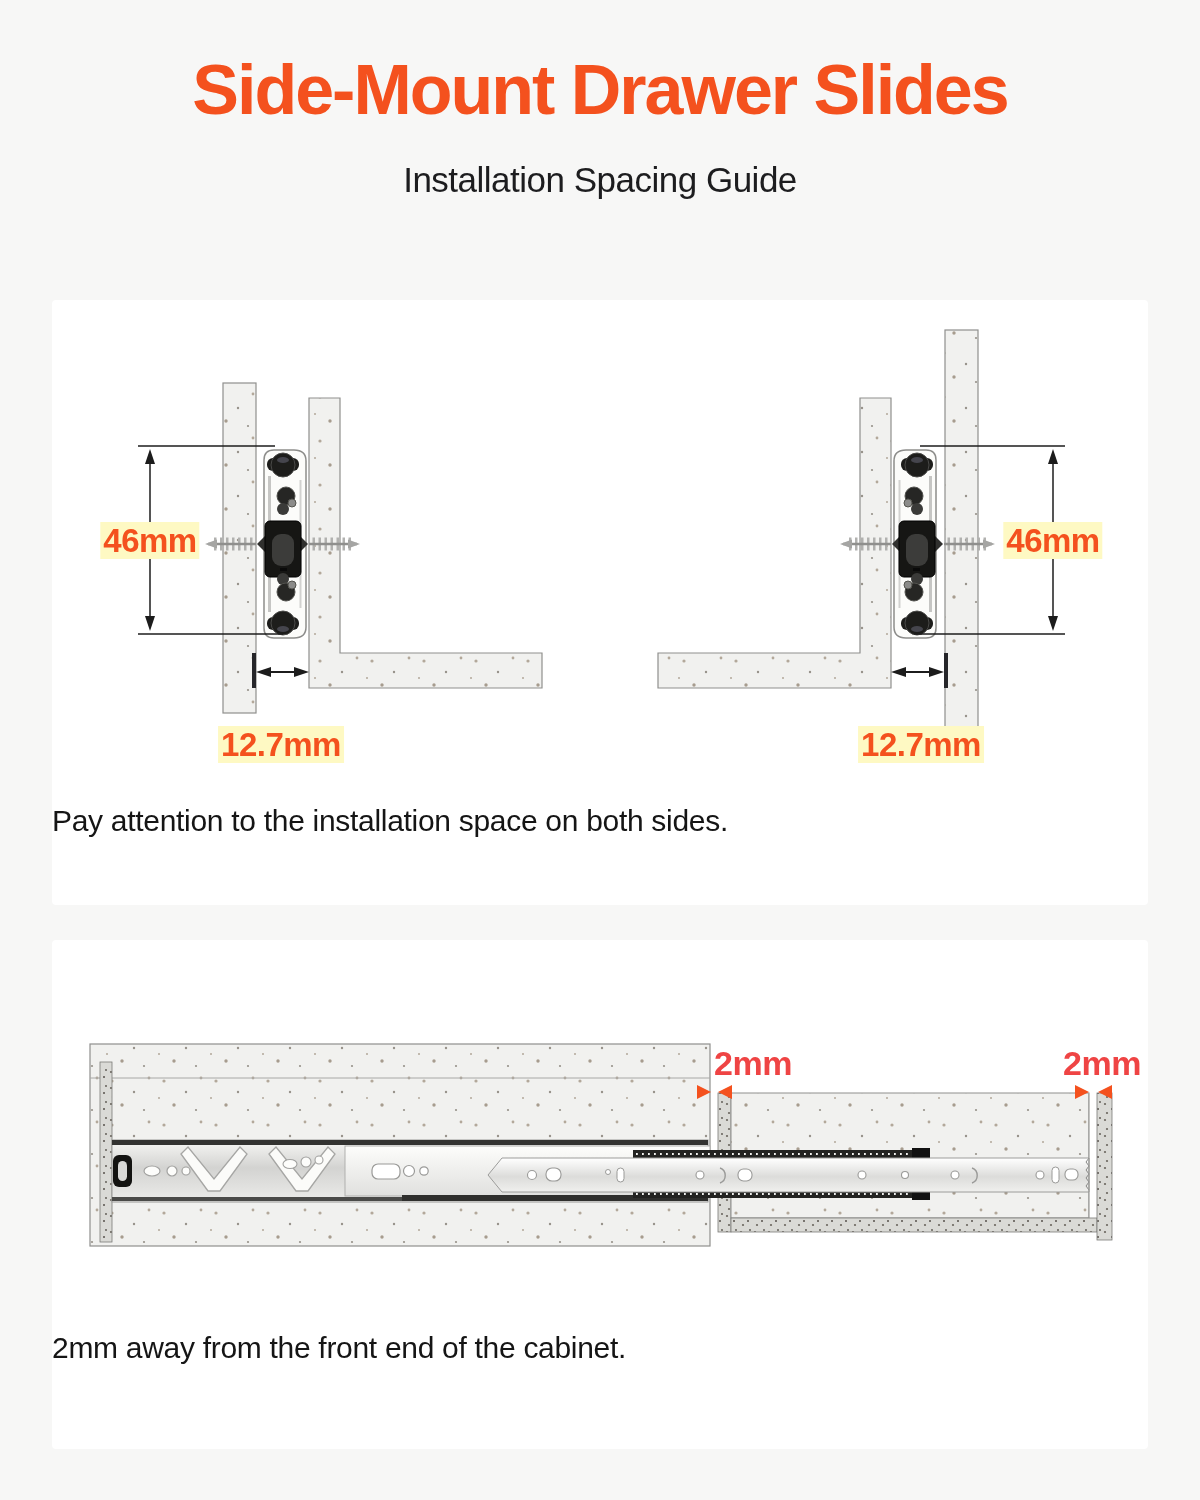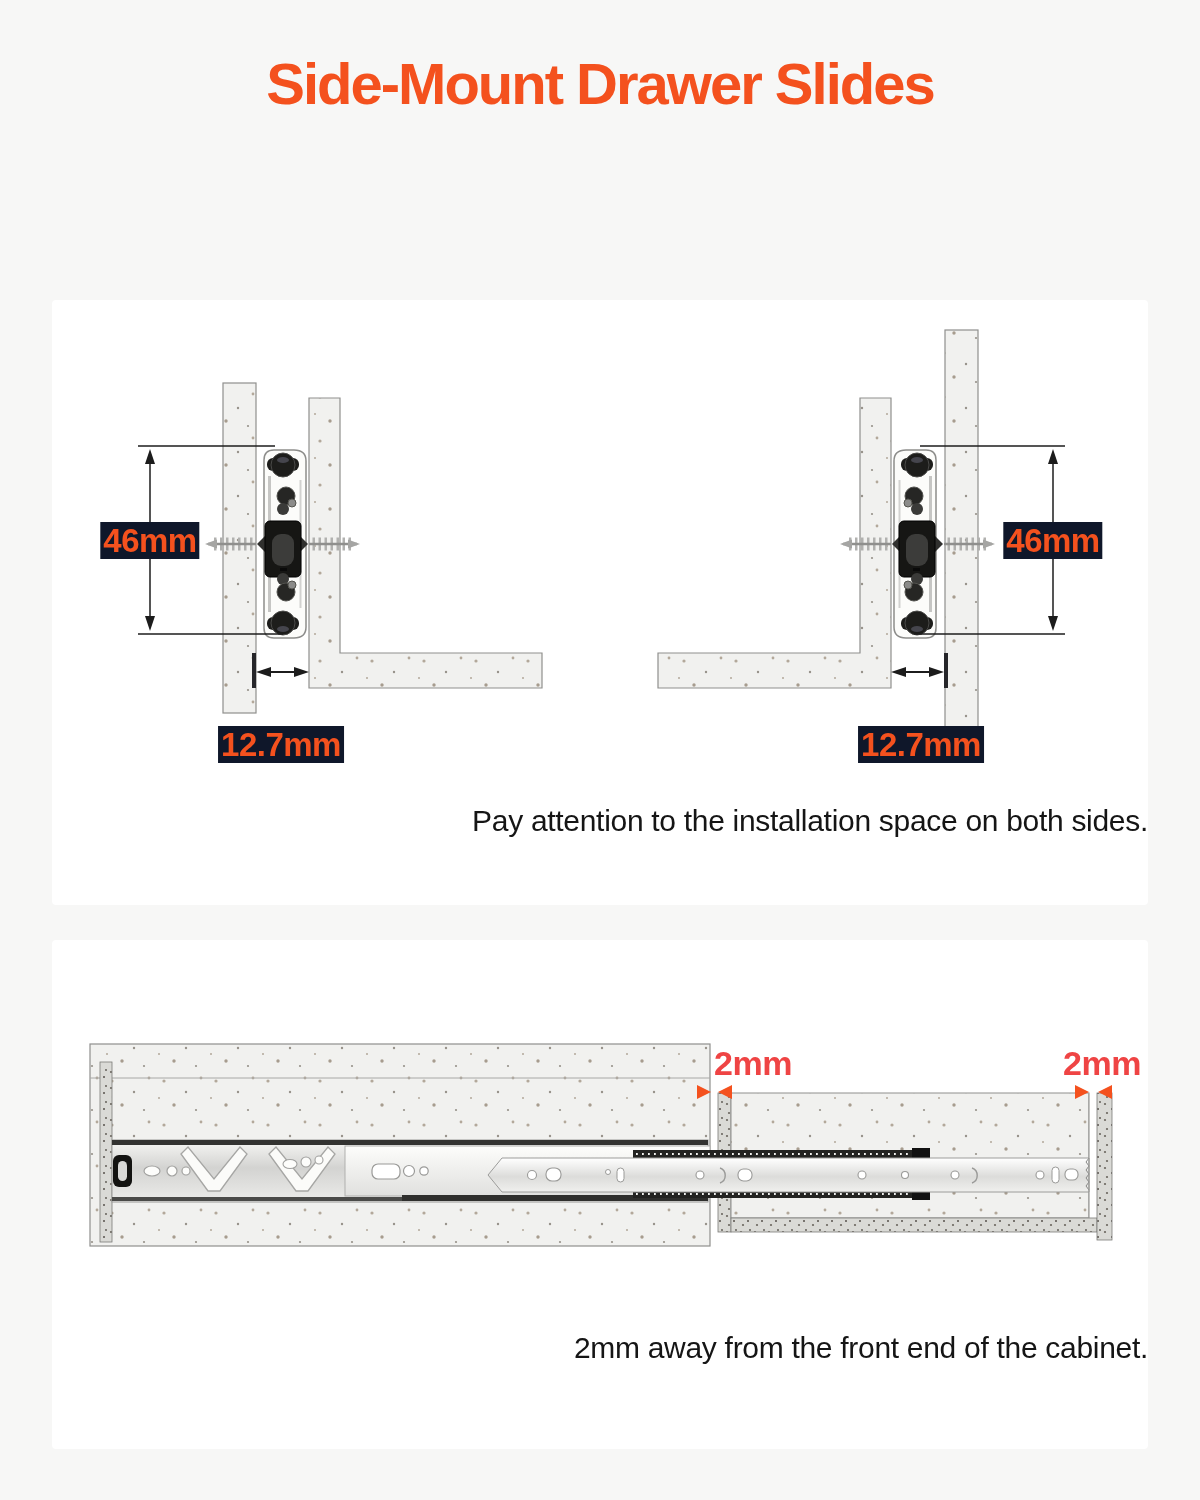--- a/index.html
+++ b/index.html
@@ -1,53 +1,54 @@
 <!DOCTYPE html>
 <html><head>
 <meta charset="utf-8">
 <style>
   * { margin:0; padding:0; box-sizing:border-box; }
   body { background:#f7f7f6; font-family:"Liberation Sans", sans-serif; }
   .page { position:relative; width:1200px; height:1500px; background:#f7f7f6; overflow:hidden; margin:0 auto; }
   .title {
     position:absolute; left:0; top:50px; width:100%;
-    text-align:center; font-size:58px; font-weight:bold; letter-spacing:-2px;
+    text-align:center; font-size:70px; font-weight:bold; letter-spacing:-2px;
     color:#f4511e;
   }
   .subtitle {
     position:absolute; left:0; top:160px; width:100%;
     text-align:center; font-size:35px; font-weight:400; letter-spacing:-0.5px;
     color:#1d1d1f;
   }
   .panel { position:absolute; left:52px; width:1096px; background:#ffffff; border-radius:4px; }
   .panel-top { top:300px; height:605px; }
   .panel-bottom { top:940px; height:509px; }
   .panel svg { position:absolute; left:0; top:0; display:block; }
   .dim-label {
     position:absolute; font-weight:bold; font-size:33px; letter-spacing:-0.5px;
     color:#f4511e; white-space:nowrap; line-height:1;
-    transform:translateX(-50%); background:#0f172a; padding:2px 3px;
+    transform:translateX(-50%); background:#fef9c3; padding:2px 3px;
   }
   .gap-label {
     position:absolute; font-weight:bold; font-size:34px; letter-spacing:-0.5px;
     color:#ef4444; white-space:nowrap; line-height:1;
   }
   .caption {
-    position:absolute; left:0; width:100%; text-align:right;
+    position:absolute; left:0; width:100%; text-align:left;
     font-size:30px; letter-spacing:-0.3px; color:#151515; line-height:1.25;
   }
   .caption-top { top:502px; }
   .caption-bottom { top:389px; }
 </style>
 </head>
 <body>
 
 <div class="page">
 
   <h1 class="title">Side-Mount Drawer Slides</h1>
+  <div class="subtitle">Installation Spacing Guide</div>
 
   <section class="panel panel-top">
     <svg width="1096" height="605" viewBox="0 0 1096 605">
       <defs>
         <pattern id="tSpeck" width="52" height="44" patternUnits="userSpaceOnUse">
           <rect width="52" height="44" fill="#f1f1ef"></rect>
           <circle cx="8" cy="9" r="1.6" fill="#b3a89a"></circle>
           <circle cx="30" cy="20" r="1.2" fill="#97928a"></circle>
           <circle cx="45" cy="6" r="1.4" fill="#b3a89a"></circle>
           <circle cx="18" cy="33" r="1.7" fill="#a79c8e"></circle>

